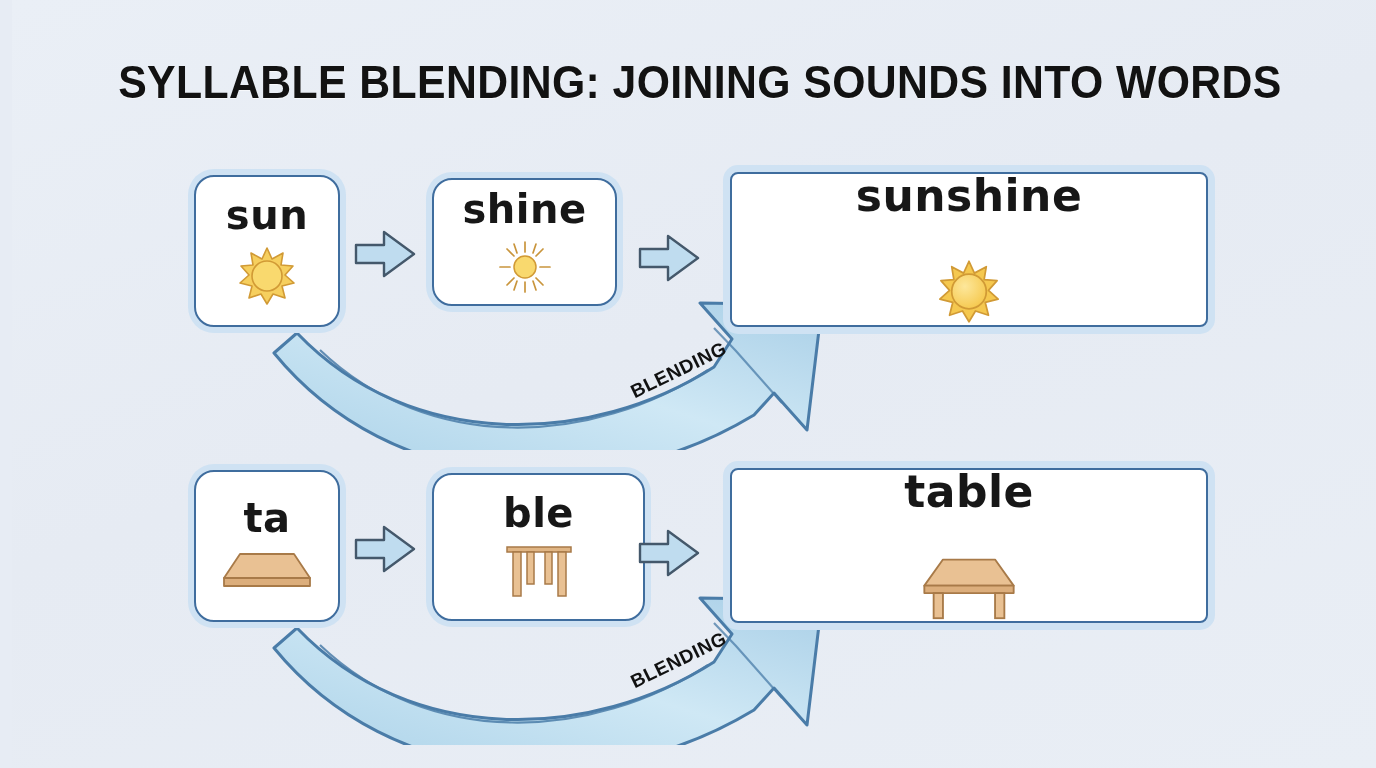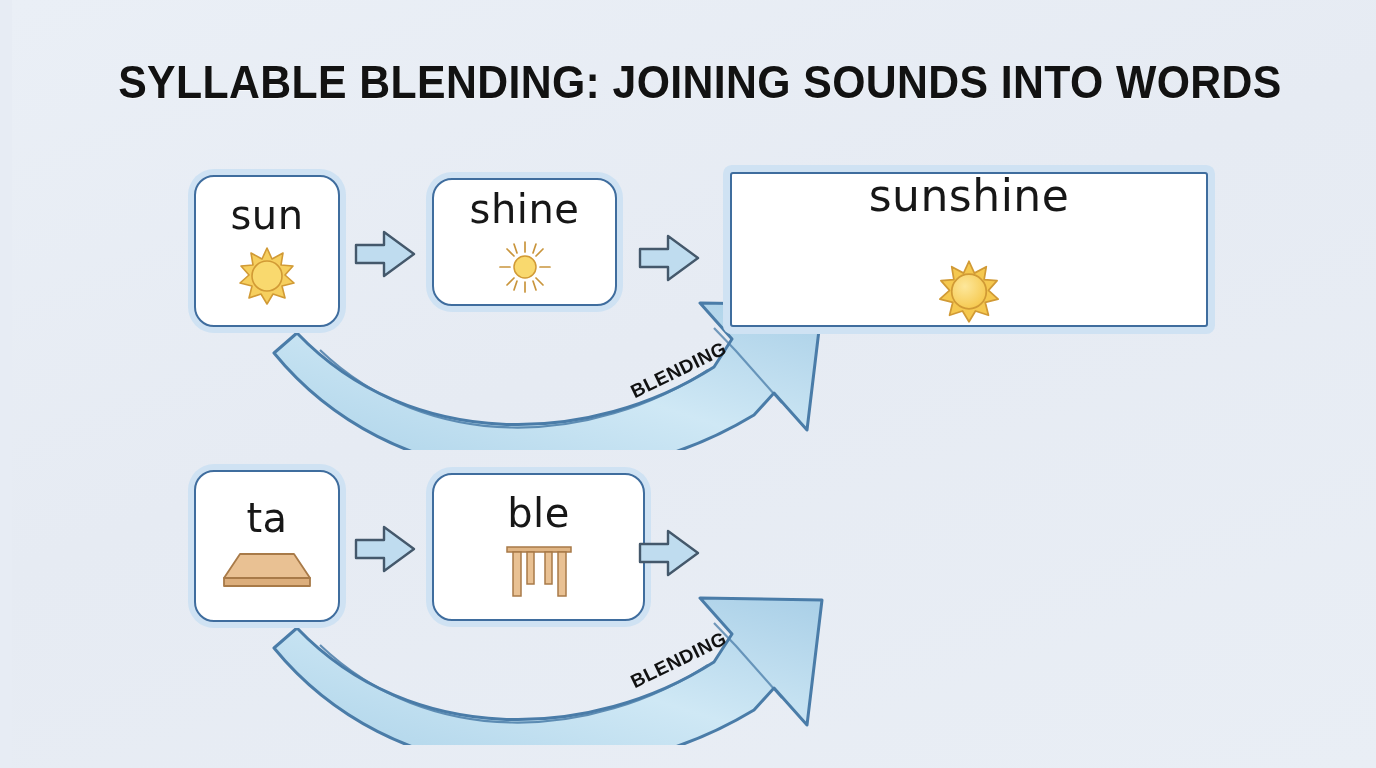--- a/index.html
+++ b/index.html
@@ -48,27 +48,27 @@
     border: 2px solid #3f6d9e;
     border-radius: 20px;
     box-shadow: 0 0 0 6px #cfe2f3, 0 2px 4px rgba(40,70,110,0.12);
     box-sizing: border-box;
     display: flex;
     flex-direction: column;
     align-items: center;
     justify-content: center;
   }
   .card.result {
-    border-radius: 3px;
+    border-radius: 8px;
     box-shadow: 0 0 0 7px #cfe2f3, 0 2px 5px rgba(40,70,110,0.13);
     gap: 30px;
   }
   .card-word {
     font-family: "DejaVu Sans", sans-serif;
-    font-weight: 400;
+    font-weight: 700;
     color: #171717;
     line-height: 1;
     letter-spacing: 0.5px;
   }
   .syl .card-word { font-size: 40px; }
   .result .card-word { font-size: 44px; }
   .card-icon {
     margin-top: 10px;
     display: block;
   }
@@ -217,14 +217,23 @@
       <rect x="24" y="9" width="7" height="32" fill="#e9c193" stroke="#a87a48" stroke-width="1.5"></rect>
       <rect x="42" y="9" width="7" height="32" fill="#e9c193" stroke="#a87a48" stroke-width="1.5"></rect>
       <rect x="55" y="9" width="8" height="44" fill="#e9c193" stroke="#a87a48" stroke-width="1.5"></rect>
     </svg>
   </div>
 
   <svg class="connector" style="left:626px; top:527px; width:62px; height:52px;" viewBox="0 0 62 52">
     <polygon points="2,17 30,17 30,4 60,26 30,48 30,35 2,35" fill="#bfdcef" stroke="#44586b" stroke-width="2.4" stroke-linejoin="round"></polygon>
   </svg>
 
+  <div class="card result" style="left:718px; top:468px; width:478px; height:155px;">
+    <span class="card-word">table</span>
+    <svg class="card-icon" width="112" height="72" viewBox="0 0 112 72">
+      <polygon points="28,6 84,6 104,34 8,34" fill="#e9c193" stroke="#a87a48" stroke-width="2" stroke-linejoin="round"></polygon>
+      <polygon points="8,34 104,34 104,42 8,42" fill="#dcae7c" stroke="#a87a48" stroke-width="2" stroke-linejoin="round"></polygon>
+      <rect x="18" y="42" width="10" height="27" fill="#e9c193" stroke="#a87a48" stroke-width="2"></rect>
+      <rect x="84" y="42" width="10" height="27" fill="#e9c193" stroke="#a87a48" stroke-width="2"></rect>
+    </svg>
+  </div>
 
 </div>
 
 </body></html>

